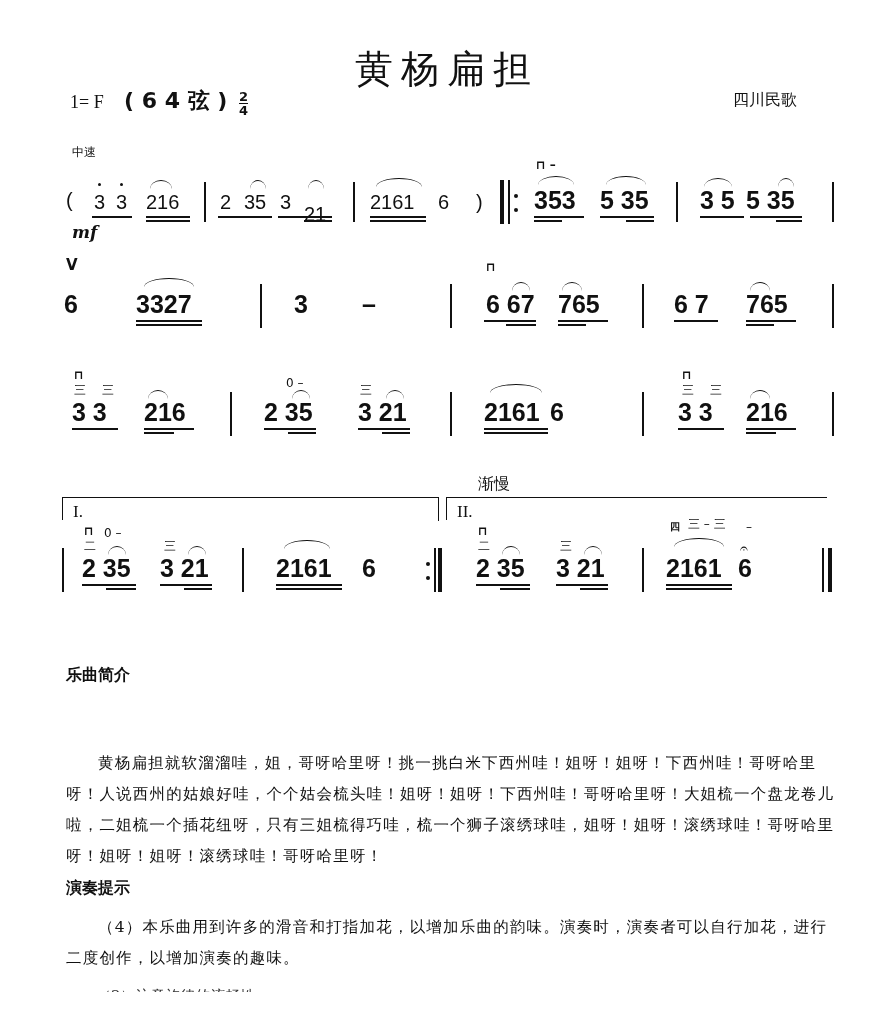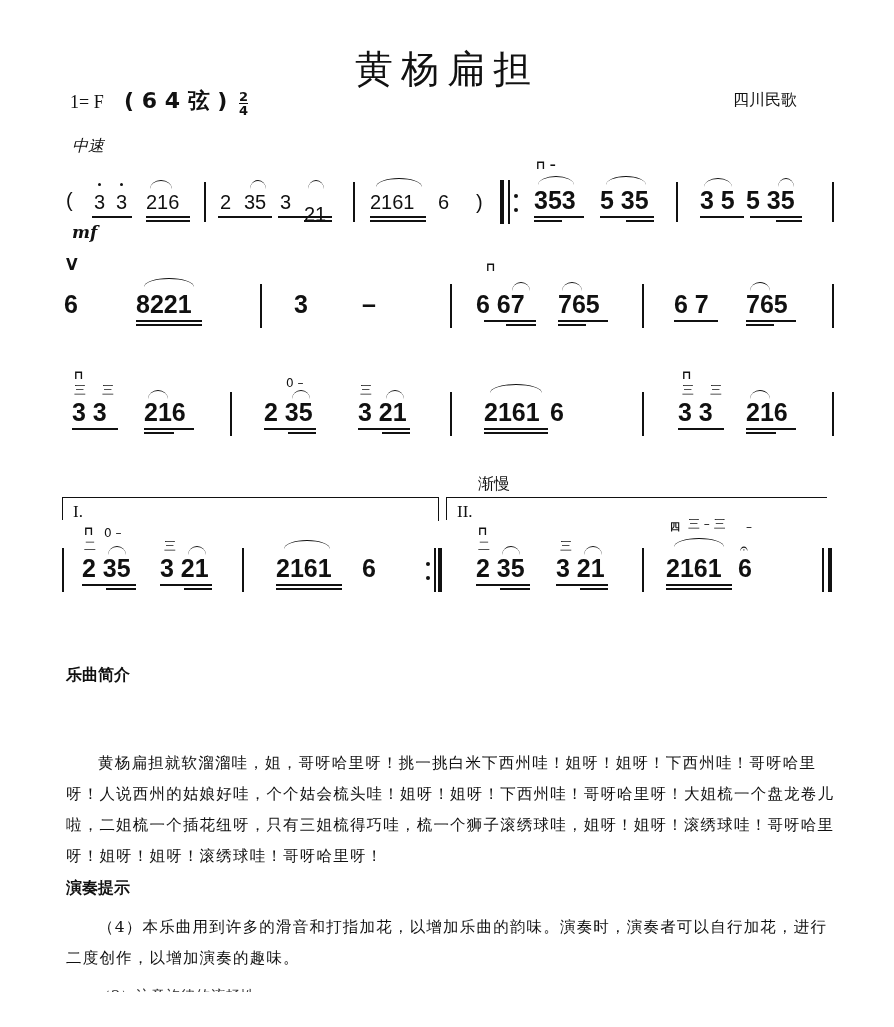--- a/index.html
+++ b/index.html
@@ -7,21 +7,21 @@
          font-family:"DejaVu Sans", sans-serif; }
   .abs { position:absolute; }
   .title { left:0; width:894px; top:44px; text-align:center; font-family:"DejaVu Serif", serif;
            font-size:38px; letter-spacing:8px; font-weight:normal; }
   .key { left:70px; top:86px; font-size:18px; font-weight:bold; white-space:nowrap; }
   .key .k1 { font-family:"Liberation Serif", serif; font-weight:normal; font-size:18px; }
   .key .tuning { margin-left:14px; font-size:22px; }
   .frac { display:inline-block; vertical-align:middle; text-align:center; font-size:13px; line-height:13px; margin-left:4px; }
   .frac span { display:block; }
   .origin { left:733px; top:90px; font-size:16px; }
-  .tempo { left:72px; top:136px; font-size:16px;font-style:italic; }
+  .tempo { left:72px; top:144px; font-size:12px; }
   .dyn { left:72px; top:222px; font-family:"DejaVu Serif", serif; font-style:italic; font-weight:bold; font-size:17px; }
   .rit { left:478px; top:474px; font-size:16px; }
   .staff { left:60px; width:780px; height:60px; }
   .note { position:absolute; font-family:"Liberation Sans", sans-serif; font-weight:bold; font-size:25px; line-height:28px; }
   .note.light { font-weight:normal; font-size:20px; }
   .dot-above::before { content:""; position:absolute; left:50%; top:-5px; width:3px; height:3px; margin-left:-1.5px; background:#111; border-radius:50%; }
   .bar { position:absolute; width:1.6px; background:#111; }
   .thick { width:4px; }
   .ul { position:absolute; height:1.6px; background:#111; }
   .slur { position:absolute; border-top:1.6px solid #111; border-radius:50% 50% 0 0 / 100% 100% 0 0; height:8px; }
@@ -104,31 +104,31 @@
   <span class="slur" style="left:718px;width:16px;top:-2px"></span>
   <span class="ul" style="left:640px;width:44px;top:36px"></span>
   <span class="ul" style="left:690px;width:52px;top:36px"></span>
   <span class="ul" style="left:716px;width:26px;top:40px"></span>
   <span class="bar" style="left:772px;top:2px;height:40px"></span>
 </div>
 
 <div class="abs staff" style="top:284px">
   <span class="mark" style="left:6px;top:-28px;font-size:15px">V</span>
   <span class="note" style="left:4px;top:6px">6</span>
-  <span class="note" style="left:76px;top:6px">8221</span>
+  <span class="note" style="left:76px;top:6px">3327</span>
   <span class="slur" style="left:84px;width:50px;top:-6px"></span>
   <span class="ul" style="left:76px;width:66px;top:36px"></span>
   <span class="ul" style="left:76px;width:66px;top:40px"></span>
   <span class="bar" style="left:200px;top:0px;height:44px"></span>
   <span class="note" style="left:234px;top:6px">3</span>
   <span class="note" style="left:302px;top:6px">–</span>
   <span class="bar" style="left:390px;top:0px;height:44px"></span>
 
   <span class="mark" style="left:426px;top:-24px">⊓</span>
-  <span class="note" style="left:416px;top:6px">6 67</span>
+  <span class="note" style="left:426px;top:6px">6 67</span>
   <span class="slur" style="left:452px;width:18px;top:-2px"></span>
   <span class="note" style="left:498px;top:6px">765</span>
   <span class="slur" style="left:502px;width:20px;top:-2px"></span>
   <span class="ul" style="left:424px;width:52px;top:36px"></span>
   <span class="ul" style="left:446px;width:30px;top:40px"></span>
   <span class="ul" style="left:498px;width:50px;top:36px"></span>
   <span class="ul" style="left:498px;width:28px;top:40px"></span>
   <span class="bar" style="left:582px;top:0px;height:44px"></span>
 
   <span class="note" style="left:614px;top:6px">6 7</span>

